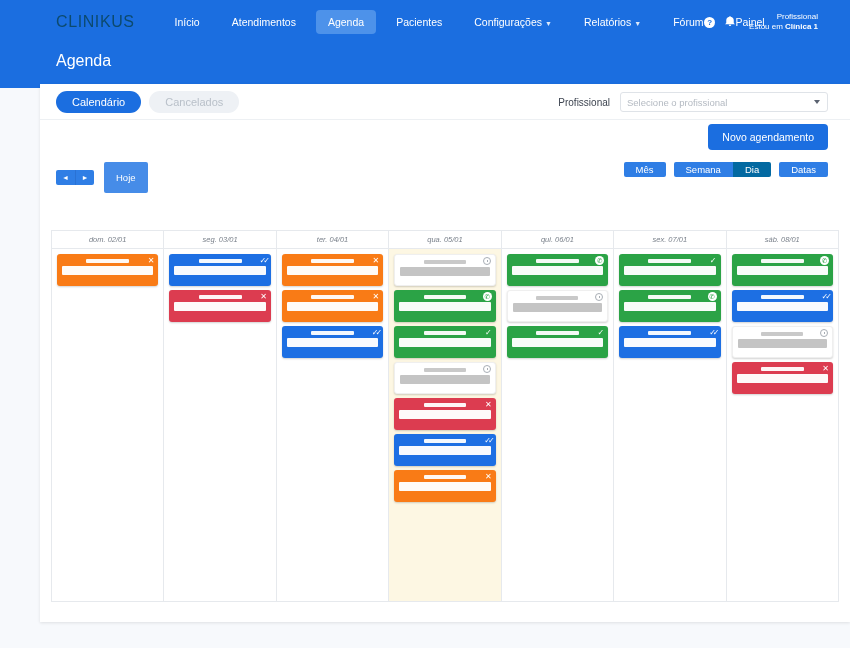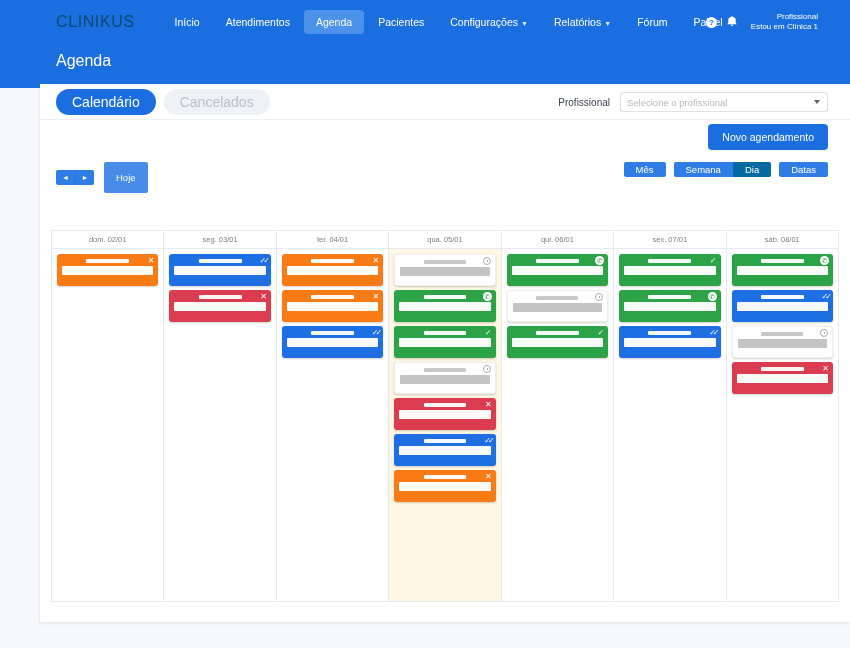--- a/index.html
+++ b/index.html
@@ -24,21 +24,21 @@
   .brand {
     margin-left: 56px;
     color: #0c4a6e;
     font-size: 16px;
     font-weight: 300;
     letter-spacing: 0.6px;
   }
   .navlinks {
     display: flex; align-items: center;
     margin-left: 28px;
-    gap: 2px;
+    gap: 8px;
     text-align: center;
   }
   .navlink {
     color: #ffffff;
     font-size: 10.5px;
     padding: 6px 12px;
     border-radius: 4px;
     white-space: nowrap;
     cursor: pointer;
   }
@@ -55,21 +55,21 @@
     font-size: 8px; line-height: 11px; text-align: center;
     font-weight: bold;
   }
   .bell { color: #fff; font-size: 10px; }
   .userbox {
     color: #fff; text-align: right; line-height: 1.25;
     margin-left: 4px; margin-right: 14px;
   }
   .userbox .l1 { font-size: 8px; }
   .userbox .l2 { font-size: 8px; }
-  .userbox .l2 b { font-weight: normal; }
+  .userbox .l2 b { font-weight: bold; }
 
   .page-title {
     position: absolute; left: 56px; top: 52px;
     color: #ffffff; font-size: 16px; font-weight: 400;
   }
 
   
   .card {
     position: absolute; left: 40px; top: 84px;
     width: 810px; height: 538px;
@@ -77,21 +77,21 @@
     box-shadow: 0 1px 3px rgba(0,0,0,.10);
   }
 
   .tabrow {
     position: relative; height: 36px;
     border-bottom: 1px solid #edf0f3;
     display: flex; align-items: center;
   }
   .pill {
     margin-left: 16px;
-    font-size: 14px;
+    font-size: 11px;
     padding: 5px 16px;
     border-radius: 20px;
     cursor: pointer;
   }
   .pill.on { background: #1b6ee0; color: #fff; }
   .pill.off { background: #eef1f5; color: #b9c0c9; margin-left: 8px; }
 
   .prof-wrap {
     position: absolute; right: 22px; top: 8px;
     display: flex; align-items: center; gap: 10px;
@@ -167,21 +167,21 @@
   .vpair .vbtn { border-radius: 0; }
   .vpair .vbtn.sel { background: #0369a1; }
 
   
   .cal {
     position: absolute; left: 11px; top: 146px;
     width: 788px; height: 372px;
     border: 1px solid #e6e9ed;
     display: flex; flex-direction: column;
   }
-  .cal-head { display: flex; height: 18px; }
+  .cal-head { display: flex; height: 18px; font-style: italic; }
   .cal-head .hc {
     flex: 1 1 0;
     border-right: 1px solid #e6e9ed;
     border-bottom: 1px solid #e6e9ed;
     font-size: 7.5px; color: #7a818b;
     display: flex; align-items: center; justify-content: center;
   }
   .cal-head .hc:last-child { border-right: none; }
   .cal-body { display: flex; flex: 1; }
   .daycol {

